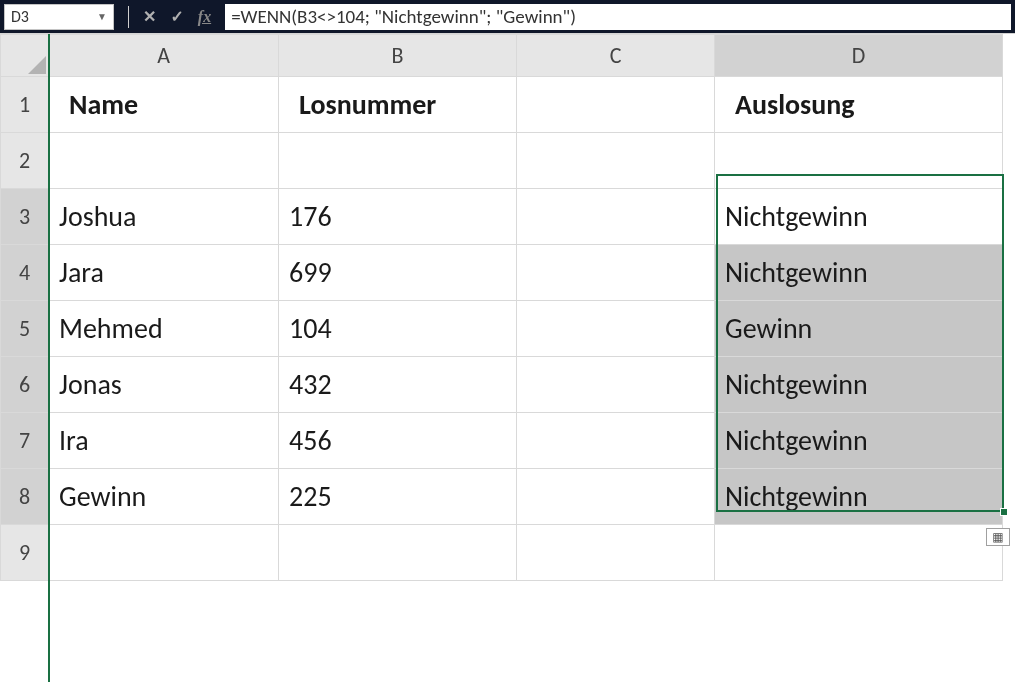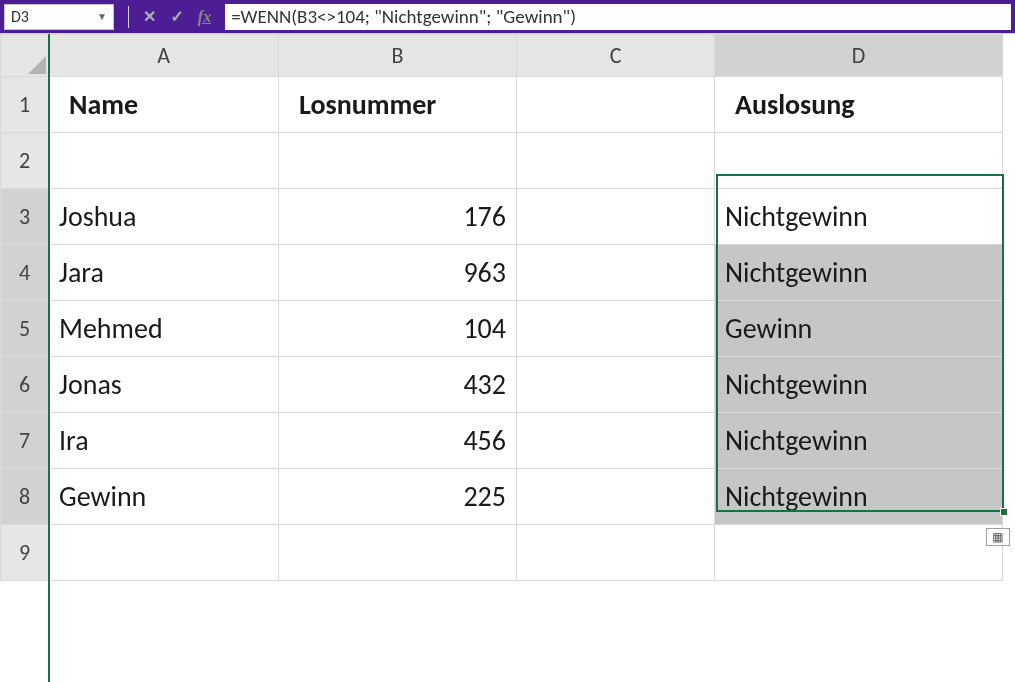--- a/index.html
+++ b/index.html
@@ -7,21 +7,21 @@
     font-family: Calibri, Arial, sans-serif;
     background: #ffffff;
     overflow: hidden;
     width: 1015px;
     height: 682px;
   }
   .formula-bar {
     display: flex;
     align-items: center;
     height: 34px;
-    background: #4c1d95;
+    background: #0f172a;
     border-bottom: 1px solid #d4d4d4;
     padding: 2px 4px;
     gap: 8px;
   }
   .name-box {
     width: 110px;
     height: 26px;
     background: #ffffff;
     border: 1px solid #c4c4c4;
     display: flex;
@@ -115,21 +115,21 @@
   }
   .cell {
     font-size: 28px;
     color: #1a1a1a;
     padding: 4px 10px;
     height: 56px;
     vertical-align: middle;
     background: #ffffff;
   }
   .cell.bold { font-weight: bold; padding-left: 20px; }
-  .cell.right { text-align: right; }
+  .cell.right { }
   .cell.red { color: #e8231b; font-weight: bold; }
   .cell.selband { background: #c6c6c6; }
   .col-A { width: 230px; }
   .col-B { width: 238px; }
   .col-C { width: 198px; }
   .col-D { width: 288px; }
 
   .sel-border {
     position: absolute;
     border: 2px solid #1a7043;
@@ -214,21 +214,21 @@
   <tr>
     <th class="row-header sel">3</th>
     <td class="cell">Joshua</td>
     <td class="cell right">176</td>
     <td class="cell"></td>
     <td class="cell">Nichtgewinn</td>
   </tr>
   <tr>
     <th class="row-header sel">4</th>
     <td class="cell">Jara</td>
-    <td class="cell right">963</td>
+    <td class="cell right">699</td>
     <td class="cell"></td>
     <td class="cell selband">Nichtgewinn</td>
   </tr>
   <tr>
     <th class="row-header sel">5</th>
     <td class="cell">Mehmed</td>
     <td class="cell right">104</td>
     <td class="cell"></td>
     <td class="cell selband">Gewinn</td>
   </tr>

